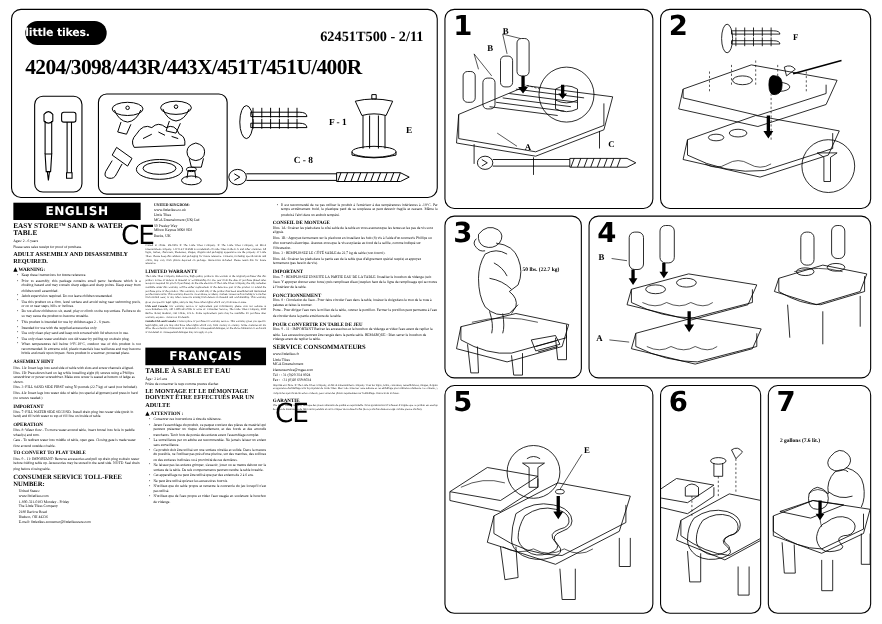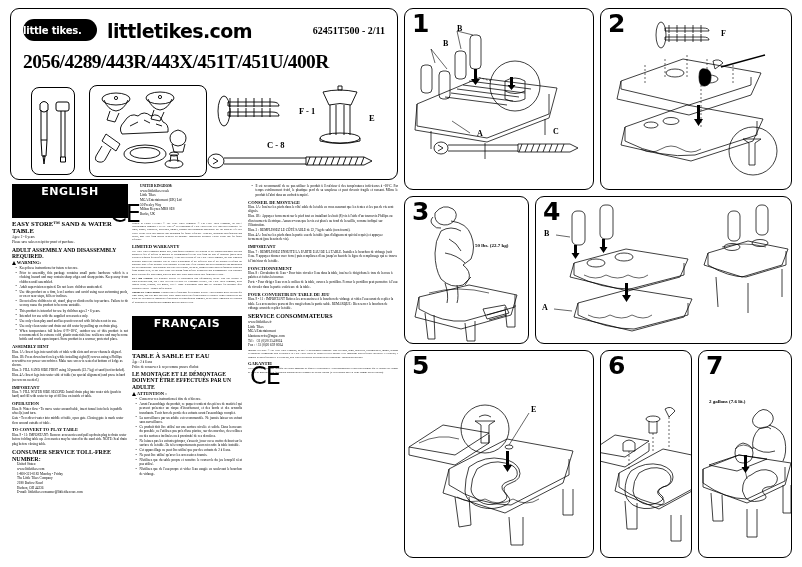--- a/index.html
+++ b/index.html
@@ -7,37 +7,37 @@
   #sheet{position:relative;width:802px;height:567px;}
 
   .panelbox{position:absolute;border:1.4px solid #000;border-radius:9px;background:#fff;box-sizing:border-box;}
 
   
   #header{left:10px;top:8px;width:388px;height:172px;}
   .logo-pill{position:absolute;left:12px;top:10px;width:74px;height:22px;background:#000;border-radius:13px;
              display:flex;align-items:center;justify-content:flex-start;}
   .logo-pill span{color:#fff;font-family:"DejaVu Sans",sans-serif;font-weight:bold;font-size:10px;letter-spacing:-.2px;}
   .site{position:absolute;left:96px;top:11px;font-family:"DejaVu Sans",sans-serif;font-weight:bold;font-size:19px;letter-spacing:-.6px;}
-  .docnum{position:absolute;right:12px;top:16px;font-family:"Liberation Serif",serif;font-weight:bold;font-size:10px;}
+  .docnum{position:absolute;right:12px;top:16px;font-family:"Liberation Serif",serif;font-weight:bold;font-size:13px;}
   .models{position:absolute;left:12px;top:42px;font-family:"Liberation Serif",serif;font-weight:bold;font-size:19.5px;letter-spacing:-.6px;}
 
   .partbox{position:absolute;border:1.2px solid #000;border-radius:8px;box-sizing:border-box;}
   #tools-box{left:20px;top:78px;width:44px;height:88px;}
   #acc-box{left:78px;top:76px;width:118px;height:92px;}
   .partlabel{position:absolute;font-family:"Liberation Serif",serif;font-weight:bold;font-size:8.5px;}
 
   
   #textarea{position:absolute;left:10px;top:184px;width:388px;height:374px;}
   .col{position:absolute;top:0;height:374px;overflow:hidden;}
   #col1{left:2px;width:116px;}
   #col2{left:122px;width:110px;}
   #col3{left:238px;width:150px;}
 
   .lang-bar{background:#000;color:#fff;text-align:center;font-family:"DejaVu Sans",sans-serif;
-            font-weight:bold;font-size:11px;letter-spacing:.5px;padding:1px 0 20px;margin-bottom:2px;}
+            font-weight:bold;font-size:11px;letter-spacing:.5px;padding:1px 0 2px;margin-bottom:2px;}
   .h-title{font-family:"Liberation Serif",serif;font-weight:bold;font-size:6.6px;line-height:1.12;margin:1.5px 0 0;}
   .h-sub{font-family:"Liberation Serif",serif;font-weight:bold;font-size:5.6px;line-height:1.15;margin:2px 0 0;}
   .tiny{font-size:3.35px;line-height:1.3;font-family:"Liberation Serif",serif;margin:.6px 0 0;text-align:justify;}
   .tiny-c{font-size:3.35px;line-height:1.32;font-family:"Liberation Serif",serif;margin:.5px 0 0;}
   .micro{font-size:2.5px;line-height:1.3;font-family:"Liberation Serif",serif;text-align:justify;margin:1px 0 0;}
   ul.bul{margin:.5px 0 0;padding-left:4.5px;list-style:none;}
   ul.bul li{font-size:3.35px;line-height:1.3;margin-bottom:.7px;text-align:justify;position:relative;padding-left:3px;}
   ul.bul li:before{content:"\2022";position:absolute;left:-1px;top:-.3px;font-size:3.4px;}
   .lbl{font-weight:bold;}
   .warn{font-family:"Liberation Serif",serif;font-weight:bold;font-size:4.6px;margin-top:1px;}
@@ -63,23 +63,22 @@
 </style>
 </head>
 <body>
 
 <div id="sheet">
 
   <div class="panelbox" id="header">
     <div class="logo-pill">
       <span>little tikes.</span>
     </div>
-    <div class="site">littletikes.com</div>
     <div class="docnum">62451T500 - 2/11</div>
-    <div class="models">2056/4289/443R/443X/451T/451U/400R</div>
+    <div class="models">4204/3098/443R/443X/451T/451U/400R</div>
 
     <div class="partbox" id="tools-box">
       <svg width="42" height="86" viewBox="0 0 42 86">
         <g fill="none" stroke="#000" stroke-width="1">
           <path d="M8 16 q4-5 8 0 l0 6 q-4 4-8 0 z"></path>
           <path d="M9 22 l0 30 M15 22 l0 30"></path>
           <path d="M9 52 l6 0 l-1 16 l-4 0 z"></path>
           <path d="M11 68 l2 0 l-1 8 z"></path>
           <rect x="24" y="14" width="13" height="9" rx="2"></rect>
           <path d="M29 23 l0 46 M33 23 l0 46"></path>

